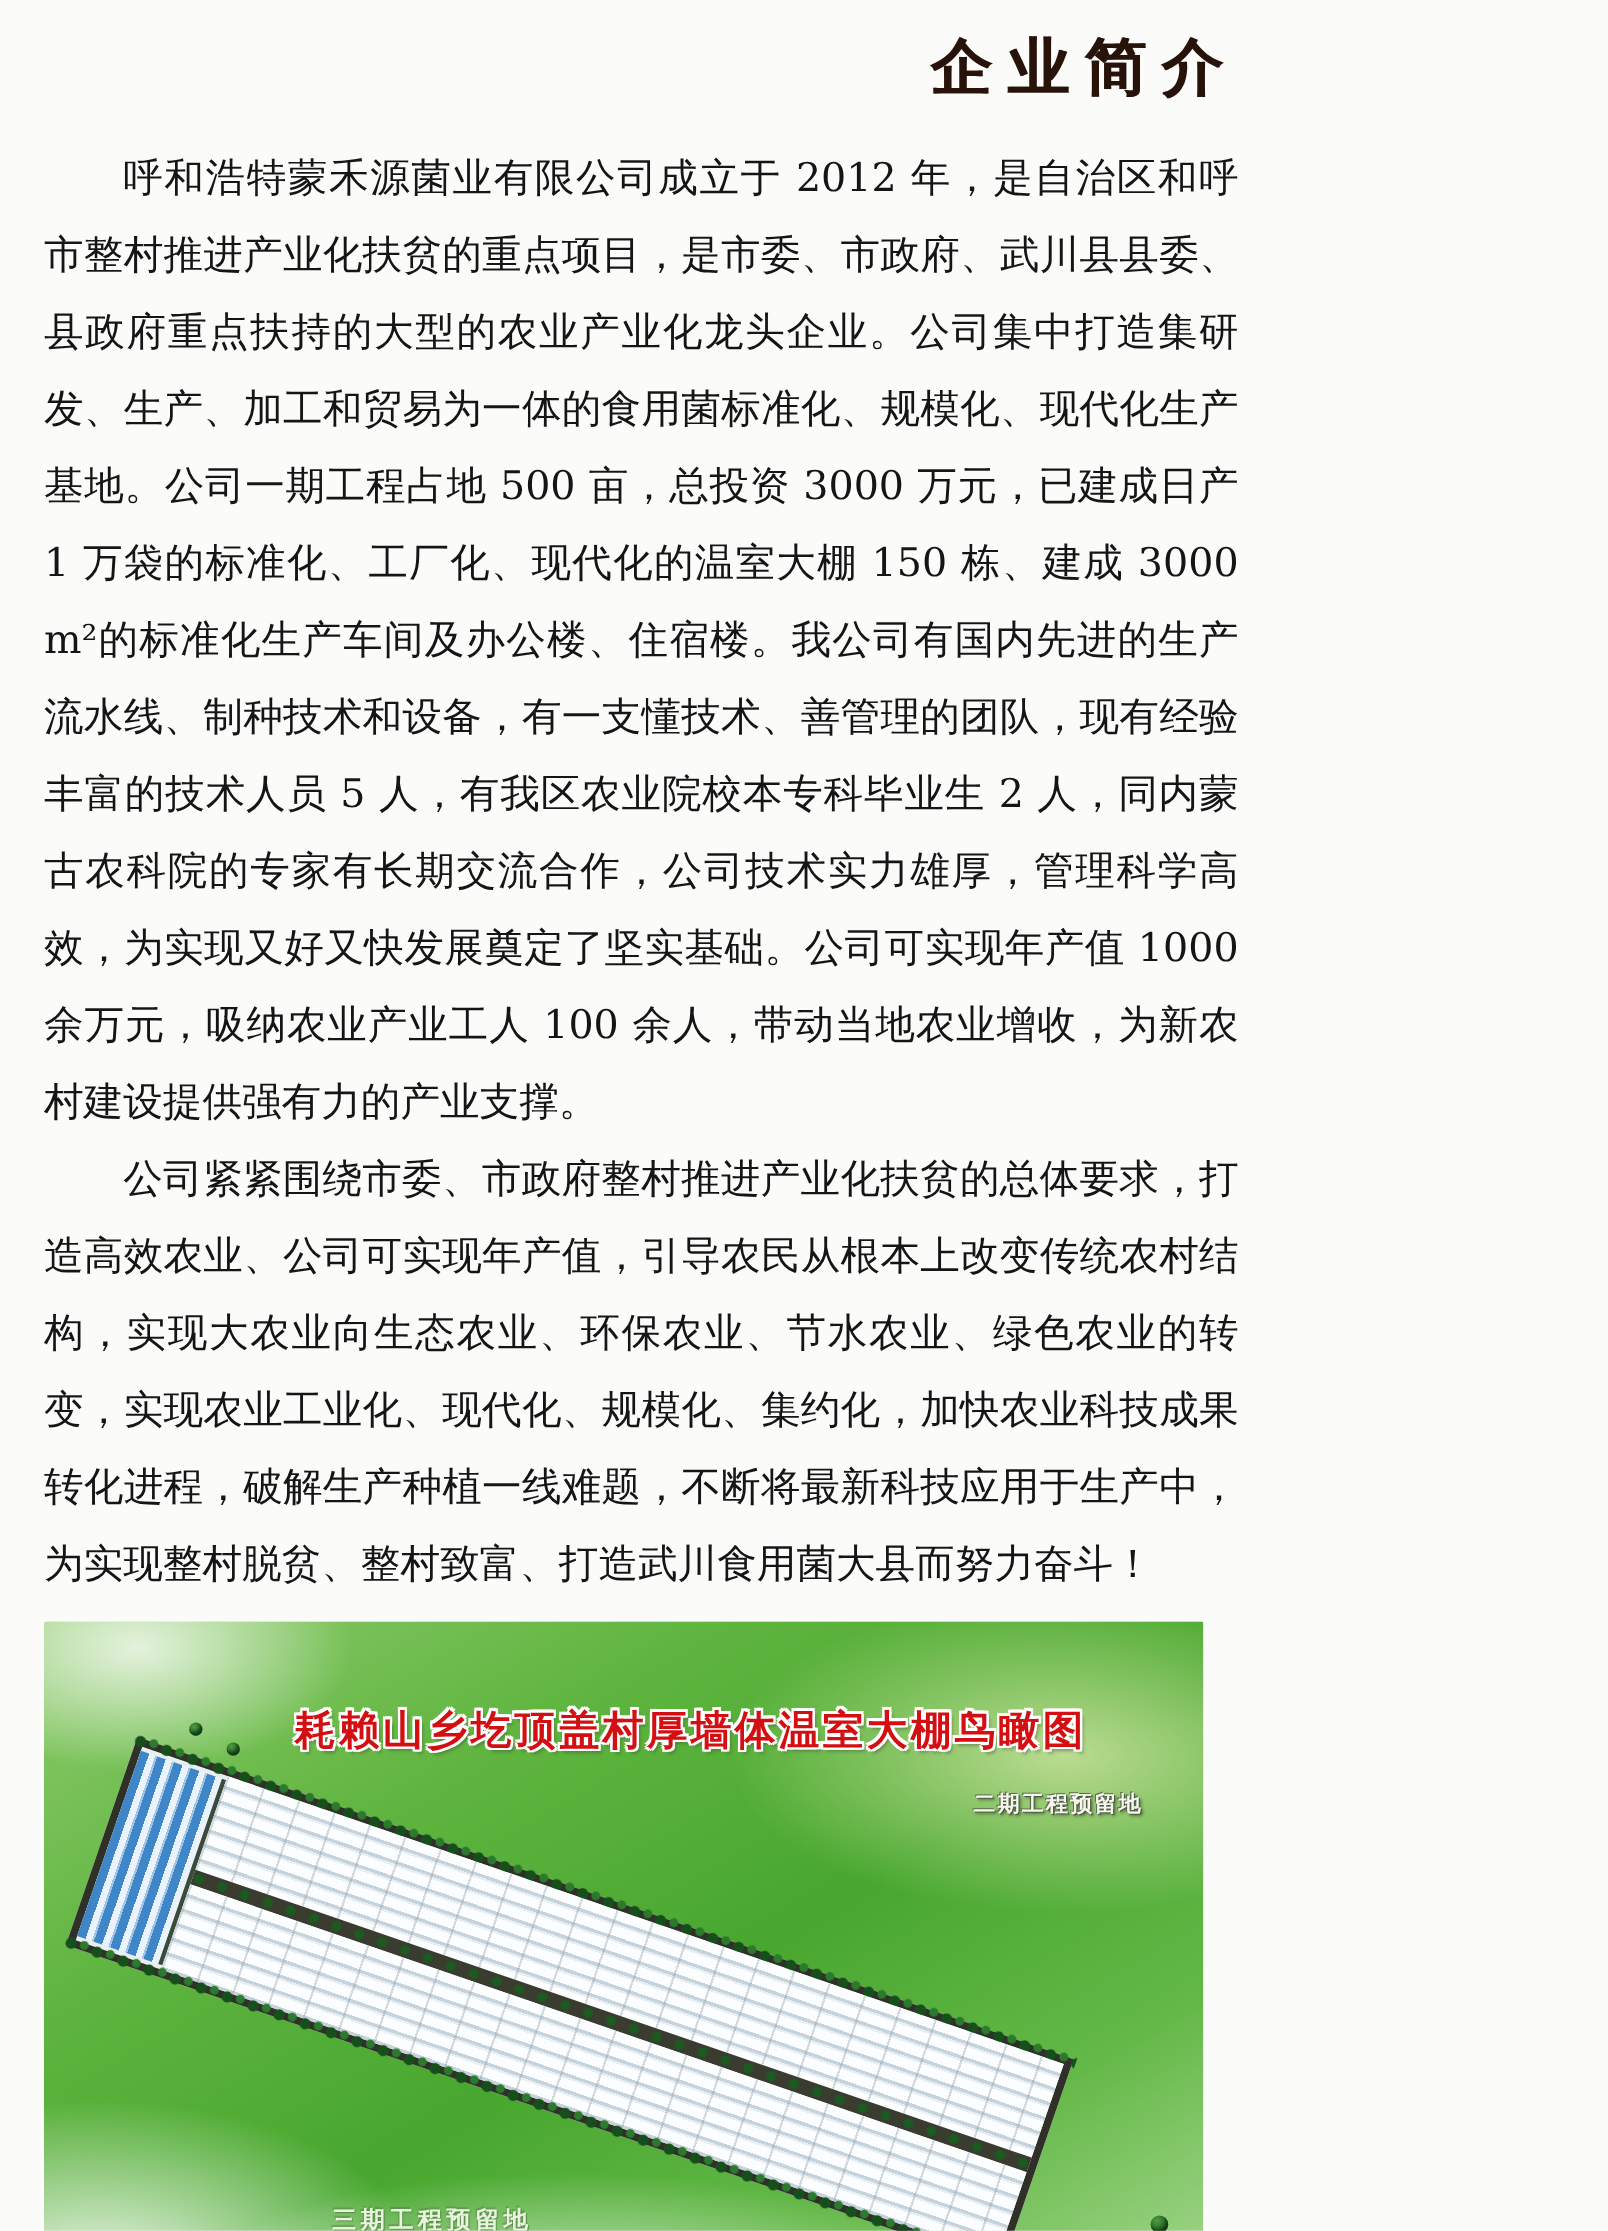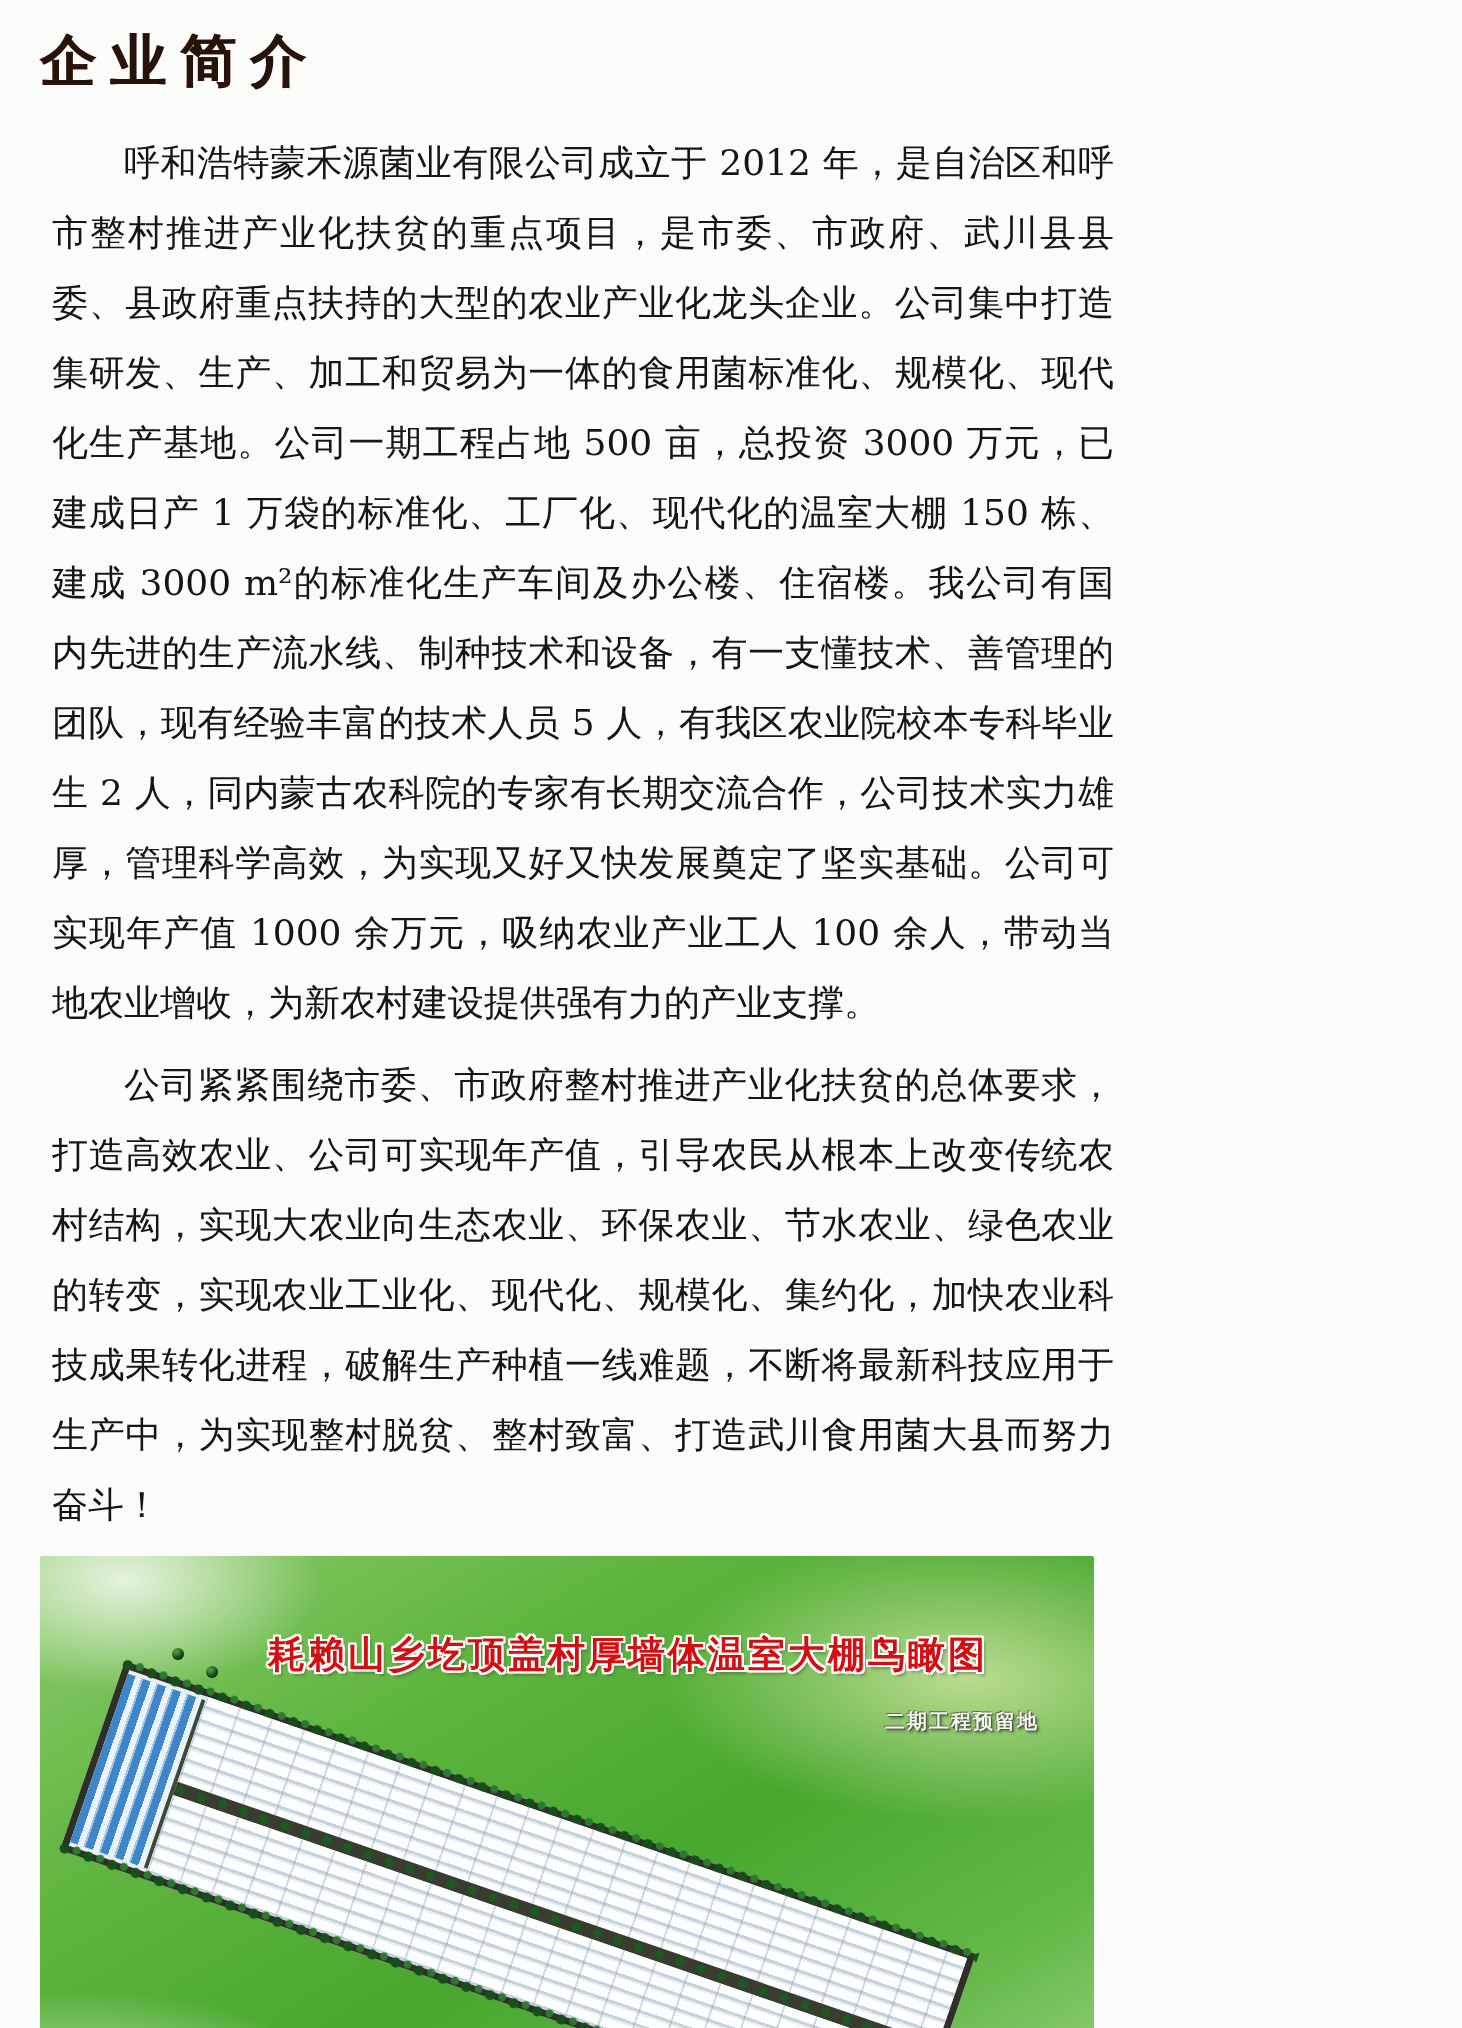--- a/index.html
+++ b/index.html
@@ -6,35 +6,35 @@
   body{
     width:1462px;height:2028px;overflow:hidden;
     background:#fbfbfa;
     font-family:"DejaVu Serif","Liberation Serif",serif;
   }
   .page{padding:24px 0 0 40px;}
 
   
   .title{
     width:1086px;margin:0 0 28px 0;
-    text-align:left;
+    text-align:right;
     font-size:56px;font-weight:bold;
     letter-spacing:14px;
     color:#27130a;
     text-shadow:1px 0 0 #27130a;
   }
 
   
   .content{
     width:1086px;
     font-size:36px;line-height:70px;
     text-align:justify;
     color:#151515;
   }
-  .content p{margin:12px;text-indent:2em;}
+  .content p{margin:0;text-indent:2em;}
 
   
   .photo{
     position:relative;width:1054px;height:608px;margin-top:16px;
     overflow:hidden;border-radius:2px;
     background:
       radial-gradient(ellipse 420px 230px at 5% 98%, rgba(250,252,248,.95), rgba(250,252,248,0) 70%),
       radial-gradient(ellipse 520px 170px at 45% 102%, rgba(240,248,238,.8), rgba(240,248,238,0) 70%),
       radial-gradient(ellipse 280px 160px at 8% 4%, rgba(246,250,243,.85), rgba(246,250,243,0) 70%),
       radial-gradient(ellipse 470px 220px at 88% 20%, rgba(216,233,170,.8), rgba(216,233,170,0) 65%),

